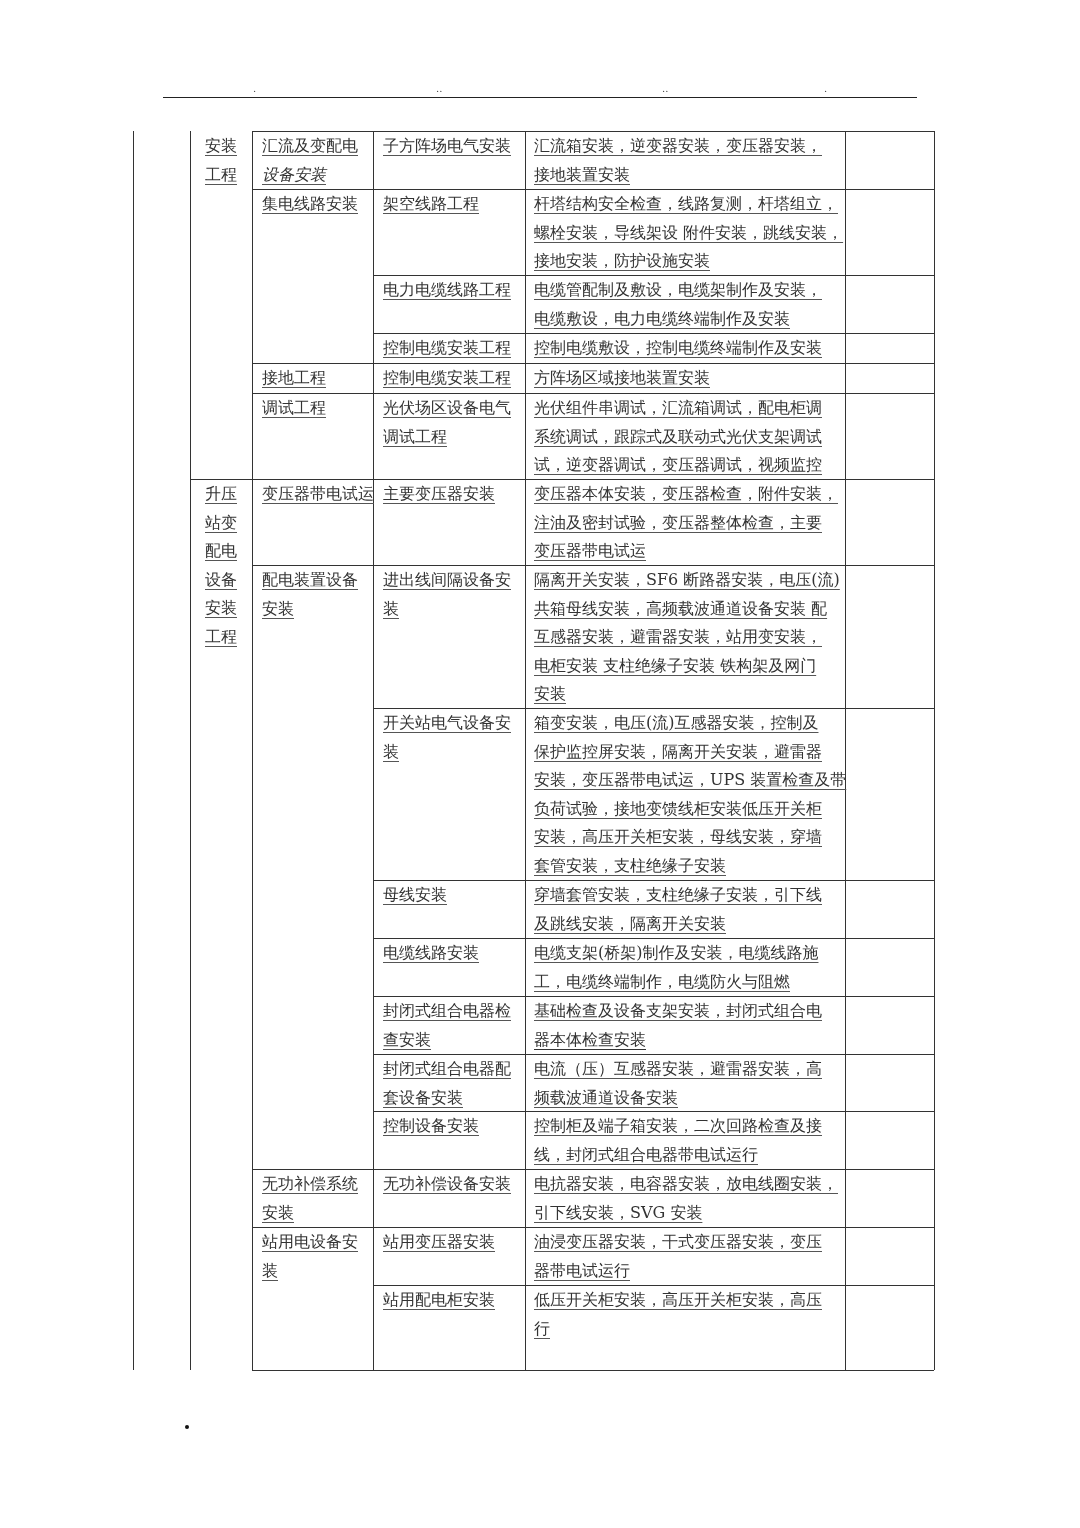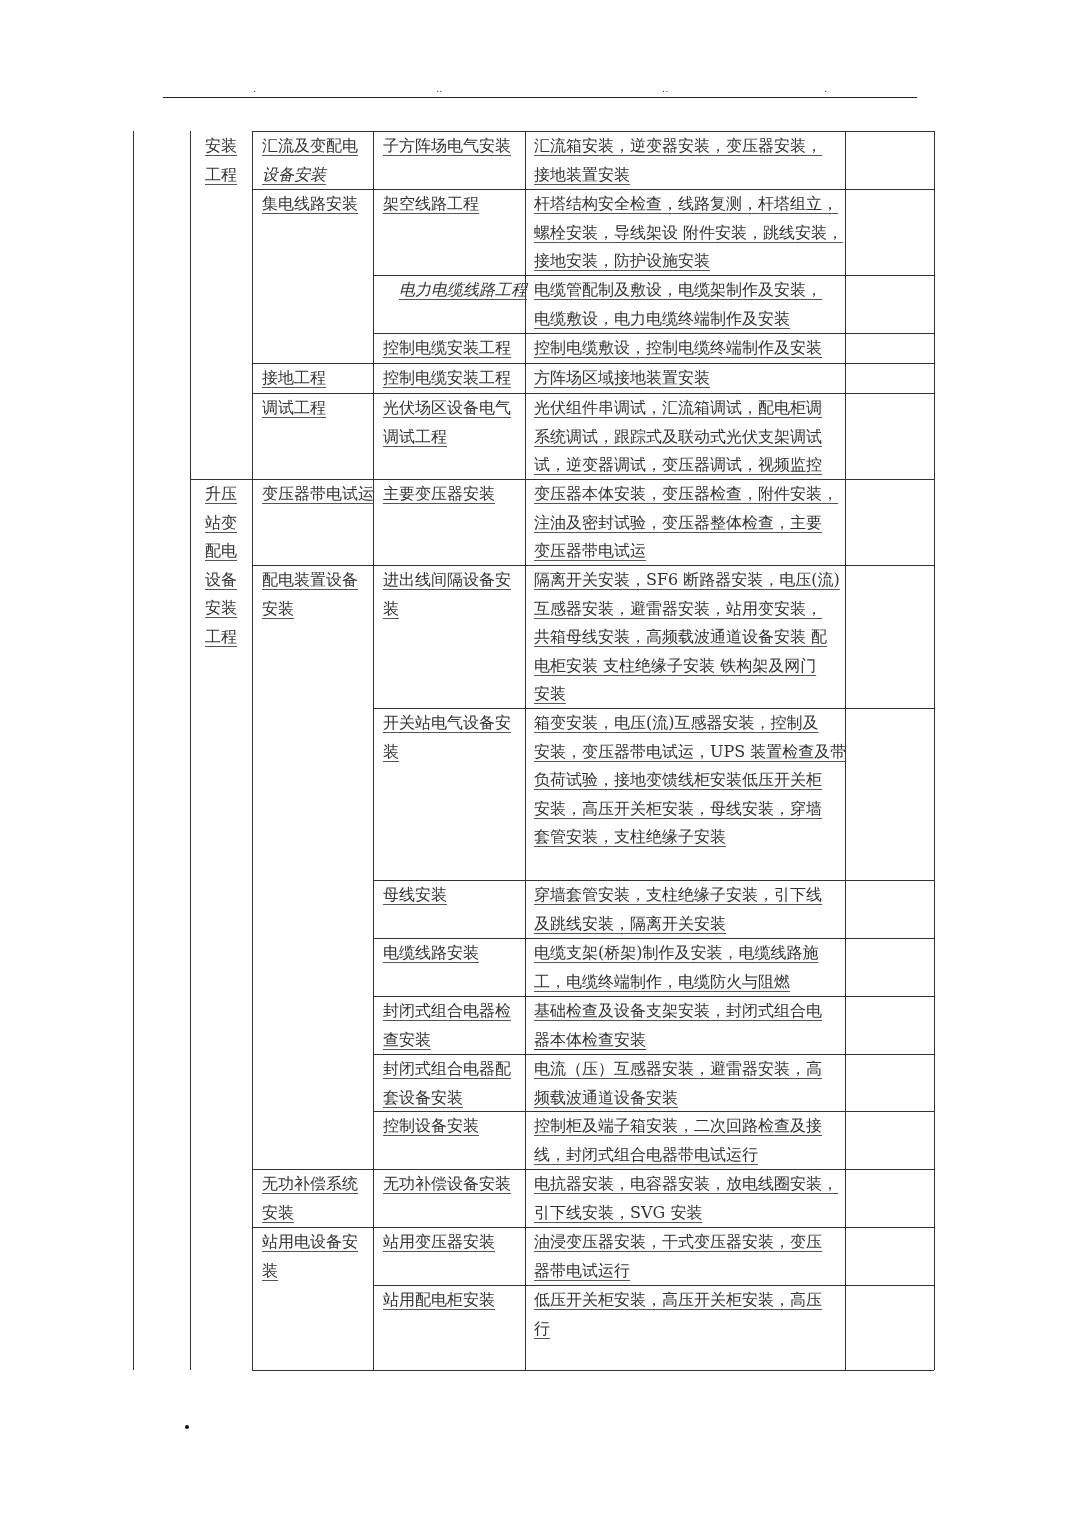--- a/index.html
+++ b/index.html
@@ -118,21 +118,21 @@
       <div class="cell-text" style="left: 853px; top: 132px; width: 80px;"></div>
       <div style="position: absolute; left: 383px; top: 190px; width: 145px;">
         <div class="cell-text" style="position: relative; white-space: nowrap;">架空线路工程</div>
       </div>
       <div style="position: absolute; left: 534px; top: 190px; width: 310px;">
         <div class="cell-text" style="position: relative; white-space: nowrap;">杆塔结构安全检查，线路复测，杆塔组立，</div>
         <div class="cell-text" style="position: relative; white-space: nowrap;">螺栓安装，导线架设 附件安装，跳线安装，</div>
         <div class="cell-text" style="position: relative; white-space: nowrap;">接地安装，防护设施安装</div>
       </div>
       <div class="cell-text" style="left: 853px; top: 190px; width: 80px;"></div>
-      <div style="position: absolute; left: 399px; top: 276px; width: 145px; font-style: italic;">
+      <div style="position: absolute; left: 383px; top: 276px; width: 145px;">
         <div class="cell-text" style="position: relative; white-space: nowrap;">电力电缆线路工程</div>
       </div>
       <div style="position: absolute; left: 534px; top: 276px; width: 310px;">
         <div class="cell-text" style="position: relative; white-space: nowrap;">电缆管配制及敷设，电缆架制作及安装，</div>
         <div class="cell-text" style="position: relative; white-space: nowrap;">电缆敷设，电力电缆终端制作及安装</div>
       </div>
       <div class="cell-text" style="left: 853px; top: 276px; width: 80px;"></div>
       <div style="position: absolute; left: 383px; top: 334px; width: 145px;">
         <div class="cell-text" style="position: relative; white-space: nowrap;">控制电缆安装工程</div>
       </div>
@@ -165,32 +165,33 @@
         <div class="cell-text" style="position: relative; white-space: nowrap;">注油及密封试验，变压器整体检查，主要</div>
         <div class="cell-text" style="position: relative; white-space: nowrap;">变压器带电试运</div>
       </div>
       <div class="cell-text" style="left: 853px; top: 480px; width: 80px;"></div>
       <div style="position: absolute; left: 383px; top: 566px; width: 145px;">
         <div class="cell-text" style="position: relative; white-space: nowrap;">进出线间隔设备安</div>
         <div class="cell-text" style="position: relative; white-space: nowrap;">装</div>
       </div>
       <div style="position: absolute; left: 534px; top: 566px; width: 310px;">
         <div class="cell-text" style="position: relative; white-space: nowrap;">隔离开关安装，SF6 断路器安装，电压(流)</div>
+        <div class="cell-text" style="position: relative; white-space: nowrap;">共箱母线安装，高频载波通道设备安装 配</div>
         <div class="cell-text" style="position: relative; white-space: nowrap;">互感器安装，避雷器安装，站用变安装，</div>
-        <div class="cell-text" style="position: relative; white-space: nowrap;">共箱母线安装，高频载波通道设备安装 配</div>
         <div class="cell-text" style="position: relative; white-space: nowrap;">电柜安装 支柱绝缘子安装 铁构架及网门</div>
         <div class="cell-text" style="position: relative; white-space: nowrap;">安装</div>
       </div>
       <div class="cell-text" style="left: 853px; top: 566px; width: 80px;"></div>
       <div style="position: absolute; left: 383px; top: 709px; width: 145px;">
         <div class="cell-text" style="position: relative; white-space: nowrap;">开关站电气设备安</div>
         <div class="cell-text" style="position: relative; white-space: nowrap;">装</div>
       </div>
       <div style="position: absolute; left: 534px; top: 709px; width: 310px;">
         <div class="cell-text" style="position: relative; white-space: nowrap;">箱变安装，电压(流)互感器安装，控制及</div>
+        <div class="cell-text" style="position: relative; white-space: nowrap;">保护监控屏安装，隔离开关安装，避雷器</div>
         <div class="cell-text" style="position: relative; white-space: nowrap;">安装，变压器带电试运，UPS 装置检查及带</div>
         <div class="cell-text" style="position: relative; white-space: nowrap;">负荷试验，接地变馈线柜安装低压开关柜</div>
         <div class="cell-text" style="position: relative; white-space: nowrap;">安装，高压开关柜安装，母线安装，穿墙</div>
         <div class="cell-text" style="position: relative; white-space: nowrap;">套管安装，支柱绝缘子安装</div>
       </div>
       <div class="cell-text" style="left: 853px; top: 709px; width: 80px;"></div>
       <div style="position: absolute; left: 383px; top: 881px; width: 145px;">
         <div class="cell-text" style="position: relative; white-space: nowrap;">母线安装</div>
       </div>
       <div style="position: absolute; left: 534px; top: 881px; width: 310px;">

